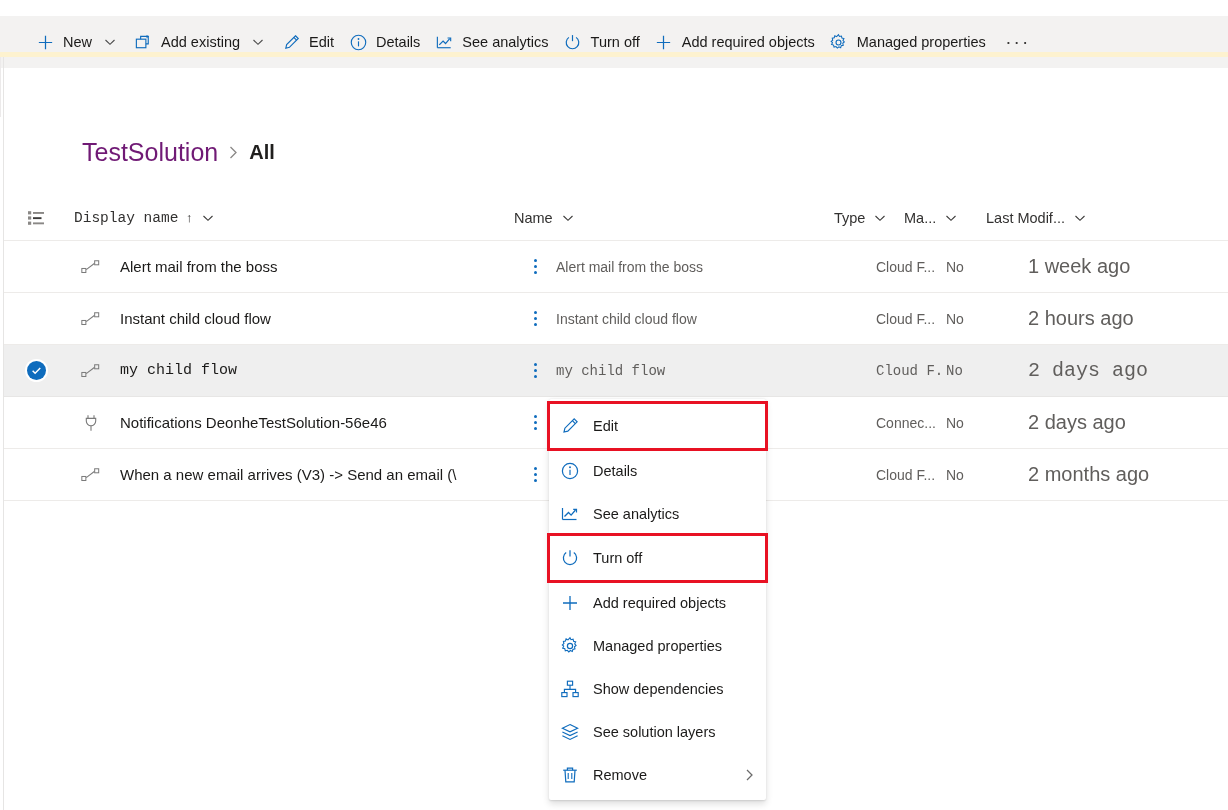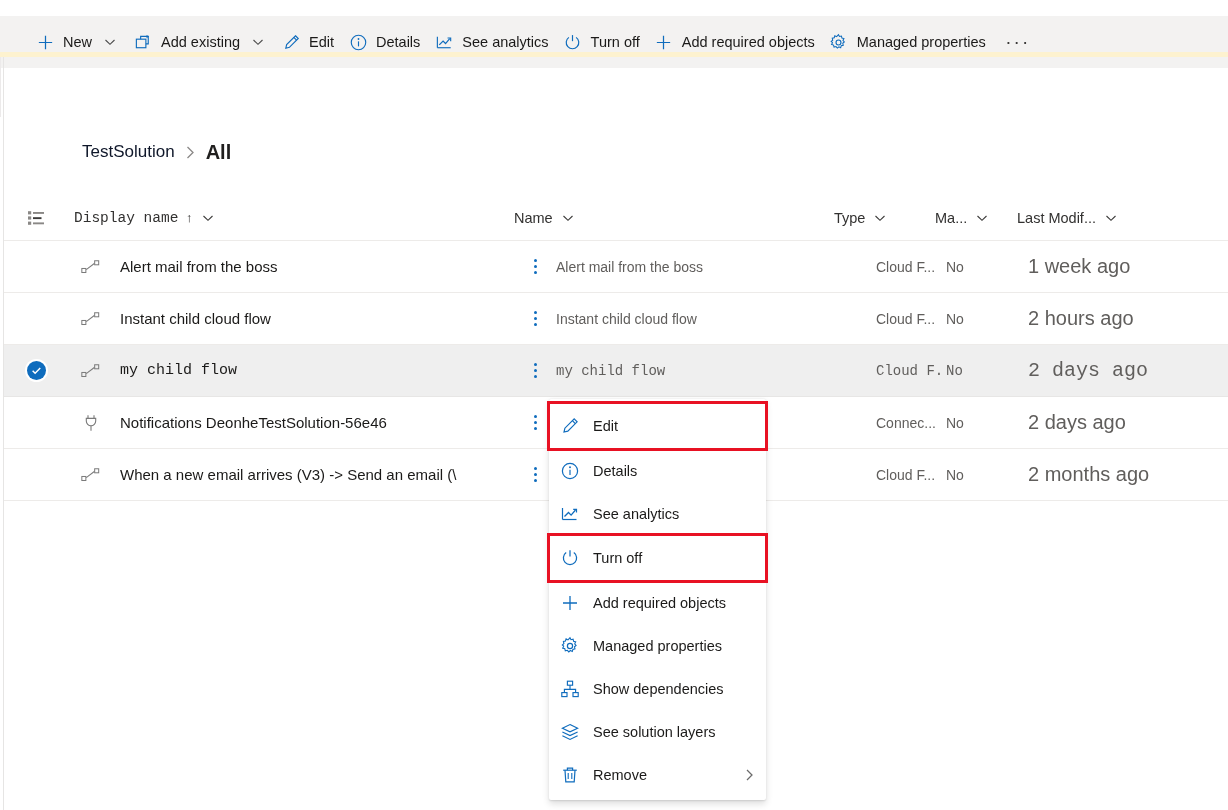--- a/index.html
+++ b/index.html
@@ -99,22 +99,22 @@
 
   
   #breadcrumb {
     position: absolute;
     left: 82px; top: 136px;
     display: flex;
     align-items: center;
     height: 32px;
   }
   .bc-root {
-    font-size: 17px;
-    color: #0f172a;
+    font-size: 25px;
+    color: #701a75;
     cursor: pointer;
     line-height: 28px;
   }
   .bc-sep {
     margin: 0 9px;
     color: #8a8886;
     display: inline-flex;
     align-items: center;
   }
   .bc-current {
@@ -258,21 +258,21 @@
     flex: 0 0 auto;
     font-size: 20px;
     color: #605e5c;
     white-space: nowrap;
   }
 
   
   #hdr-display { width: 446px; padding-left: 6px; font-family: Liberation Mono, monospace; }
   #hdr-name { width: 320px; }
   #hdr-type { width: 70px; }
-  #hdr-managed { width: 82px; margin-left: 31px; }
+  #hdr-managed { width: 82px; }
   #hdr-modified { width: 160px; }
 
   
   #context-menu {
     position: absolute;
     left: 549px;
     top: 399px;
     width: 217px;
     background: #ffffff;
     box-shadow: 0 3.2px 7.2px rgba(0,0,0,0.13), 0 0.6px 1.8px rgba(0,0,0,0.11);

